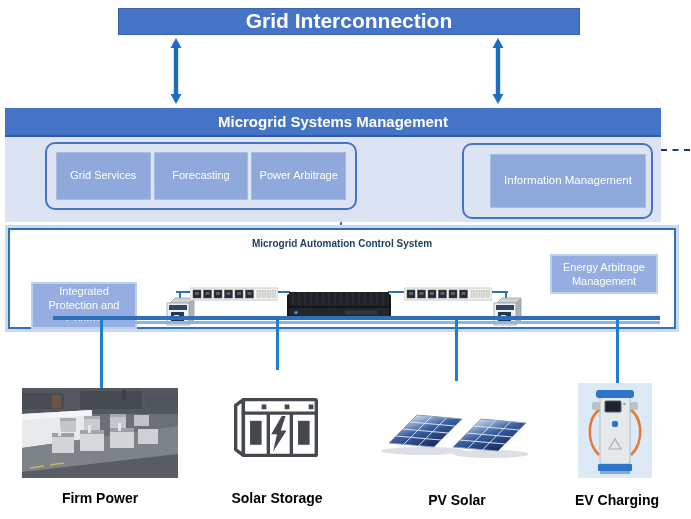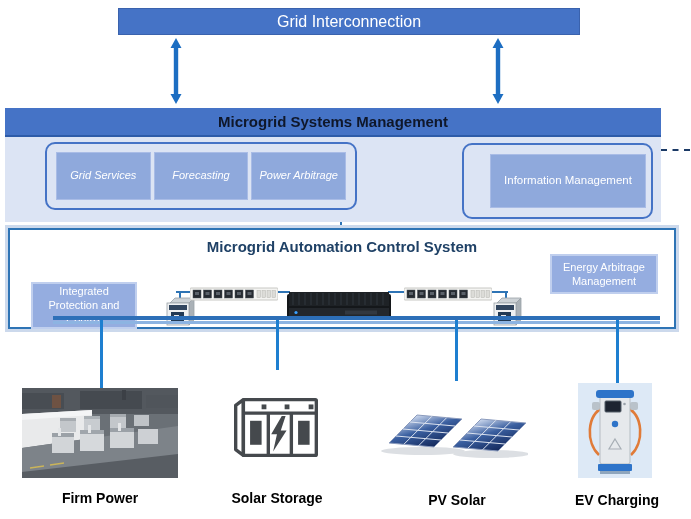--- a/index.html
+++ b/index.html
@@ -3,49 +3,49 @@
 <meta charset="utf-8">
 <style>
   html,body{margin:0;padding:0;background:#fff;}
   body{font-family:"Liberation Sans", sans-serif;}
   #stage{position:relative;width:691px;height:519px;background:#ffffff;overflow:hidden;}
 
   .abs{position:absolute;}
 
   
   .grid-bar{left:118px;top:8px;width:460px;height:25px;background:#4573c6;border:1px solid #3a62ad;
-    display:flex;align-items:center;justify-content:center;color:#fff;font-weight:normal;font-size:16px;}
+    display:flex;align-items:flex-start;justify-content:center;color:#fff;font-weight:bold;font-size:21px;}
 
   
   .arrow{width:14px;height:66px;top:38px;}
   .arrow-left{left:169px;}
   .arrow-right{left:491px;}
 
   
   .sys-panel{left:5px;top:108px;width:656px;height:114px;background:#dce4f4;}
   .sys-header{position:absolute;left:0;top:0;width:100%;height:27px;background:#4573c6;border-bottom:2px solid #2d5ba8;
-    display:flex;align-items:center;justify-content:center;color:#0f172a;font-weight:bold;font-size:15px;}
+    display:flex;align-items:center;justify-content:center;color:#ffffff;font-weight:bold;font-size:15px;}
   .round-group{position:absolute;border:2px solid #4573c6;border-radius:10px;background:transparent;}
   .group-left{left:40px;top:34px;width:312px;height:68px;display:flex;align-items:center;gap:3px;padding:0 9px;box-sizing:border-box;}
   .module-box{flex:1;height:46px;background:#8fa9dc;border:1px solid #a9bce6;display:flex;align-items:center;justify-content:center;
-    color:#fff;font-size:11px;text-align:left;line-height:1.25;font-style:italic;}
+    color:#fff;font-size:11px;text-align:left;line-height:1.25;}
   .group-right{left:457px;top:35px;width:166px;height:72px;display:flex;align-items:center;justify-content:center;padding-left:21px;}
   .info-box{width:138px;height:52px;background:#8fa9dc;border:1px solid #a9bce6;display:flex;align-items:center;justify-content:center;
     color:#fff;font-size:11.5px;text-align:center;line-height:1.35;padding:0 8px;}
   .dash-right{left:661px;top:149px;width:29px;height:0;border-top:2px dashed #1b3a66;}
 
   
   .vline{background:#2e74b5;width:2px;}
   .vseg-a{left:340px;top:222px;height:16px;}
   .vseg-b{left:340px;top:264px;height:29px;}
 
   
   .auto-section{left:8px;top:228px;width:668px;height:101px;background:#ffffff;border:2px solid #2e74b5;
     box-shadow:0 0 0 3px #ccd9ec;box-sizing:border-box;}
-  .auto-title{position:absolute;left:0;top:8px;width:100%;text-align:center;color:#1f4166;font-weight:bold;font-size:15px;}
+  .auto-title{position:absolute;left:0;top:8px;width:100%;text-align:center;color:#1f4166;font-weight:bold;font-size:10px;}
   .side-box{position:absolute;background:#95ade0;border:2px solid #c0cfee;display:flex;align-items:center;justify-content:center;
     color:#fff;font-size:11px;text-align:center;line-height:1.3;box-sizing:border-box;padding:2px 6px;}
   .box-left{left:21px;top:20px;width:106px;height:47px;margin-top:32px;}
   .box-right{left:540px;top:24px;width:108px;height:40px;}
   .hline{position:absolute;height:2px;background:#2e74b5;}
   .hw{position:absolute;}
   .bus{position:absolute;left:43px;top:86px;width:607px;height:8px;}
   .bus-top{height:4px;background:#2d6fb8;}
   .bus-bottom{height:3px;background:#8db4e2;margin-top:1px;}
 

